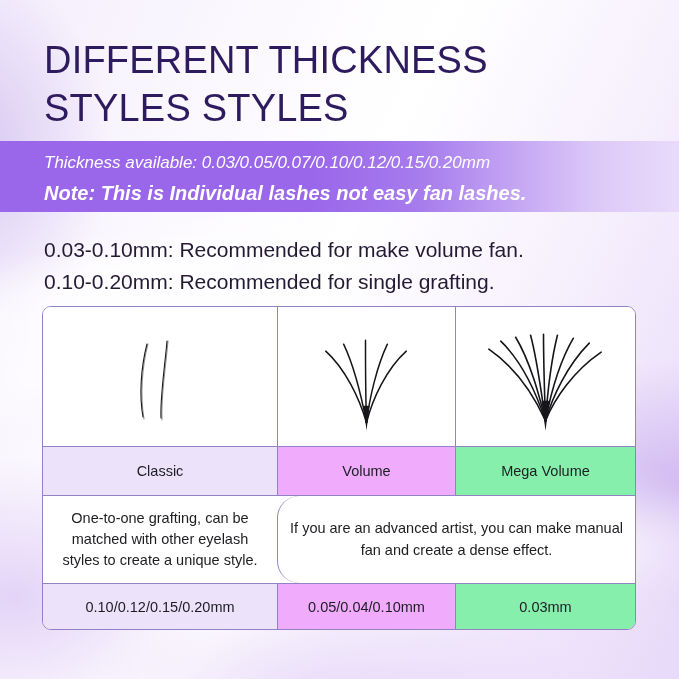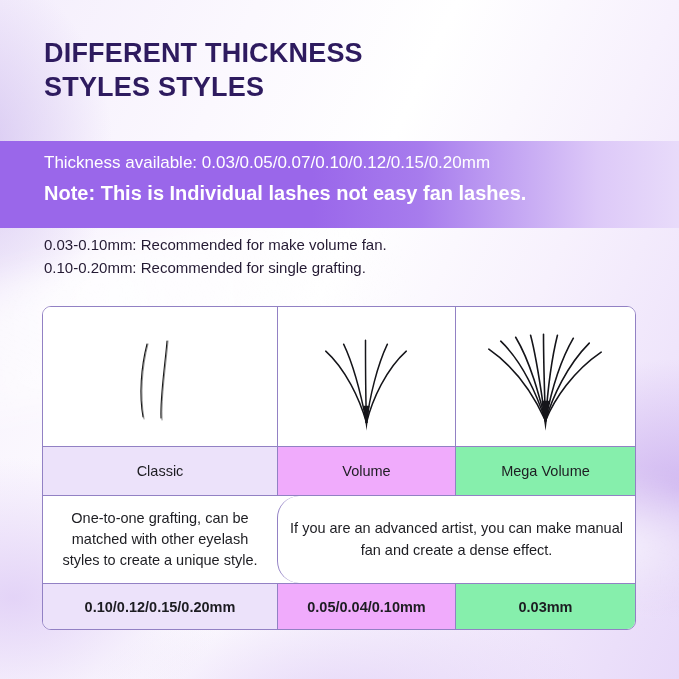--- a/index.html
+++ b/index.html
@@ -44,42 +44,43 @@
     filter: blur(10px);
     pointer-events: none;
   }
 
   .headline {
     position: absolute;
     left: 44px;
     top: 36px;
     width: 600px;
     color: #2e1b5f;
-    font-size: 27px;
-    font-weight: bold;
+    font-size: 38px;
+    font-weight: normal;
     line-height: 1.27;
     letter-spacing: 0.2px;
     z-index: 3;
   }
   .headline .line { display: block; white-space: nowrap; }
 
   .banner {
     position: absolute;
     left: 0;
     top: 141px;
     width: 679px;
-    height: 87px;
+    height: 71px;
     background: linear-gradient(90deg,
         #9a67ea 0%,
         #9a67ea 46%,
         #a77ced 62%,
         #c4a6f3 76%,
         #ddc9f8 88%,
         #e8dbfa 100%);
     z-index: 3;
+    font-style: italic;
   }
   .banner-inner {
     position: absolute;
     left: 44px;
     top: 9px;
     right: 10px;
   }
   .banner-line1 {
     color: #ffffff;
     font-size: 17px;
@@ -94,21 +95,21 @@
     white-space: nowrap;
     margin-top: 2px;
   }
 
   .reco {
     position: absolute;
     left: 44px;
     top: 234px;
     z-index: 3;
     color: #241a33;
-    font-size: 15px;
+    font-size: 21px;
     line-height: 1.52;
   }
   .reco div { white-space: nowrap; }
 
   .table {
     position: absolute;
     left: 42px;
     top: 306px;
     width: 594px;
     border: 1px solid #9281c4;
@@ -132,21 +133,21 @@
   .tcell + .tcell { border-left: 1px solid #9281c4; }
 
   .col1 { width: 234px; flex: 0 0 234px; }
   .col2 { width: 178px; flex: 0 0 178px; }
   .col3 { width: 180px; flex: 0 0 180px; }
   .col23 { width: 358px; flex: 0 0 358px; border-radius: 22px; }
 
   .row-art .tcell { height: 139px; background: #ffffff; }
   .row-label .tcell { height: 48px; }
   .row-desc .tcell { height: 87px; background: #ffffff; padding: 0 12px; line-height: 1.45; }
-  .row-size .tcell { height: 45px; font-weight: bold; }
+  .row-size .tcell { height: 45px; }
 
   .shade1 { background: #ece2fa; }
   .shade2 { background: #f0abfc; }
   .shade3 { background: #86efac; }
 
   .art { width: 100%; height: 100%; display: block; }
 </style>
 </head>
 <body>
 

